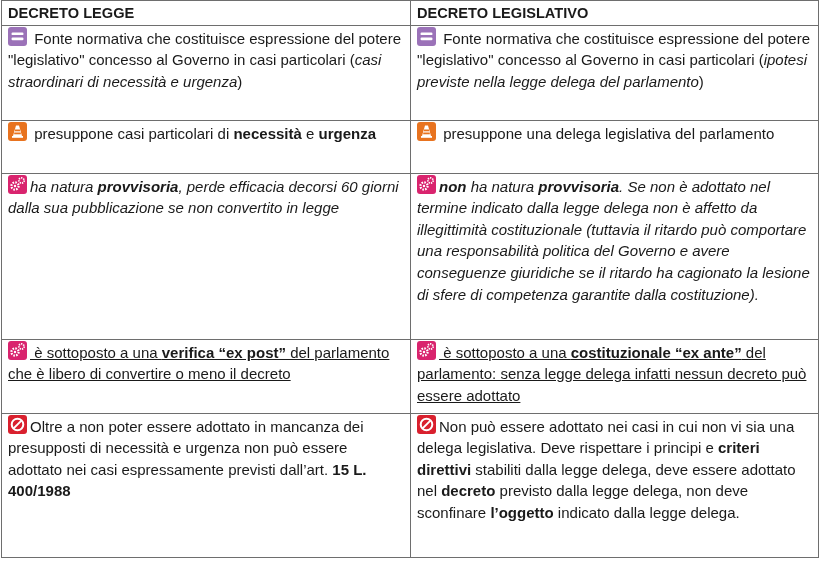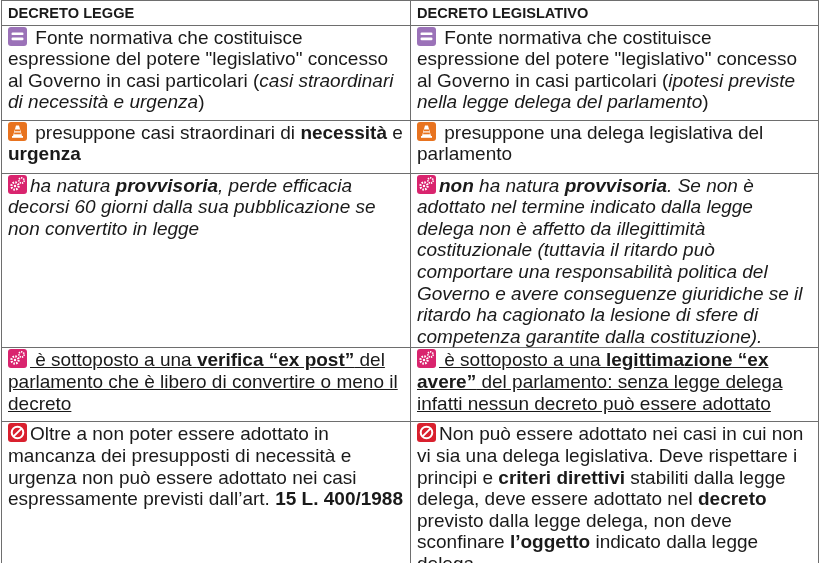--- a/index.html
+++ b/index.html
@@ -1,18 +1,18 @@
 <!DOCTYPE html>
 <html><head>
 <meta charset="utf-8">
 <style>
   html, body { margin: 0; padding: 0; background: #ffffff; }
   body { width: 819px; height: 563px; overflow: hidden; font-family: "Liberation Sans", "DejaVu Sans", sans-serif; color: #1a1a1a; }
   table.cmp { border-collapse: collapse; width: 817px; margin: 0 16px 0 1px; table-layout: fixed; }
-  table.cmp td, table.cmp th { border: 1px solid #6e6e6e; vertical-align: top; padding: 1px 6px 0 6px; font-size: 19px; line-height: 21.6px; text-align: left; }
+  table.cmp td, table.cmp th { border: 1px solid #6e6e6e; vertical-align: top; padding: 1px 6px 0 6px; font-size: 15px; line-height: 21.6px; text-align: left; }
   table.cmp th { font-weight: bold; font-size: 14.6px; height: 21px; padding-top: 2px; border-top: 1px solid #6e6e6e; }
   col.c1 { width: 409px; } col.c2 { width: 408px; }
   .icon { display: inline-block; width: 19px; height: 19px; border-radius: 3px; vertical-align: -2px; margin-right: 3px; position: relative; }
   .icon svg { position: absolute; left: 0; top: 0; }
   b { font-weight: bold; }
   i { font-style: italic; }
   tr.r1 td { height: 93px; }
   tr.r2 td { height: 51px; }
   tr.r3 td { height: 164px; font-style: italic; }
   tr.r4 td { height: 72px; text-decoration: underline; }
@@ -53,21 +53,21 @@
 
   <tr class="r2">
     <td>
       <span class="icon" style="background:#e8731f;">
         <svg width="19" height="19" viewBox="0 0 19 19">
               <path d="M8 3.5 L11 3.5 L14 14 L5 14 Z" fill="#fff"></path>
               <rect x="7" y="7.5" width="5" height="1.8" fill="#e8731f"></rect>
               <rect x="6.2" y="10.5" width="6.6" height="1.8" fill="#e8731f"></rect>
               <rect x="4" y="14" width="11" height="1.8" fill="#fff"></rect>
             </svg>
-      </span><span> presuppone casi straordinari di </span><b>necessità</b><span> e </span><b>urgenza</b>
+      </span><span> presuppone casi particolari di </span><b>necessità</b><span> e </span><b>urgenza</b>
     </td>
     <td>
       <span class="icon" style="background:#e8731f;">
         <svg width="19" height="19" viewBox="0 0 19 19">
               <path d="M8 3.5 L11 3.5 L14 14 L5 14 Z" fill="#fff"></path>
               <rect x="7" y="7.5" width="5" height="1.8" fill="#e8731f"></rect>
               <rect x="6.2" y="10.5" width="6.6" height="1.8" fill="#e8731f"></rect>
               <rect x="4" y="14" width="11" height="1.8" fill="#fff"></rect>
             </svg>
       </span><span> presuppone una delega legislativa del parlamento</span>
@@ -105,21 +105,21 @@
             </svg>
       </span><span> è sottoposto a una </span><b>verifica “ex post”</b><span> del parlamento che è libero di convertire o meno il decreto</span>
     </td>
     <td>
       <span class="icon" style="background:#d9246e;">
         <svg width="19" height="19" viewBox="0 0 19 19">
               <circle cx="7" cy="11" r="3.6" fill="none" stroke="#fff" stroke-width="2.2" stroke-dasharray="1.6 1.2"></circle>
               <circle cx="7" cy="11" r="1.2" fill="#fff"></circle>
               <circle cx="13.5" cy="5.5" r="2.6" fill="none" stroke="#fff" stroke-width="1.8" stroke-dasharray="1.3 1"></circle>
             </svg>
-      </span><span> è sottoposto a una </span><b>legittimazione “ex avere”</b><span> del parlamento: senza legge delega infatti nessun decreto può essere adottato</span>
+      </span><span> è sottoposto a una </span><b>costituzionale “ex ante”</b><span> del parlamento: senza legge delega infatti nessun decreto può essere adottato</span>
     </td>
   </tr>
 
   <tr class="r5">
     <td>
       <span class="icon" style="background:#d9202e;">
         <svg width="19" height="19" viewBox="0 0 19 19">
               <circle cx="9.5" cy="9.5" r="5.8" fill="none" stroke="#fff" stroke-width="2"></circle>
               <line x1="5.6" y1="13.4" x2="13.4" y2="5.6" stroke="#fff" stroke-width="2"></line>
             </svg>

